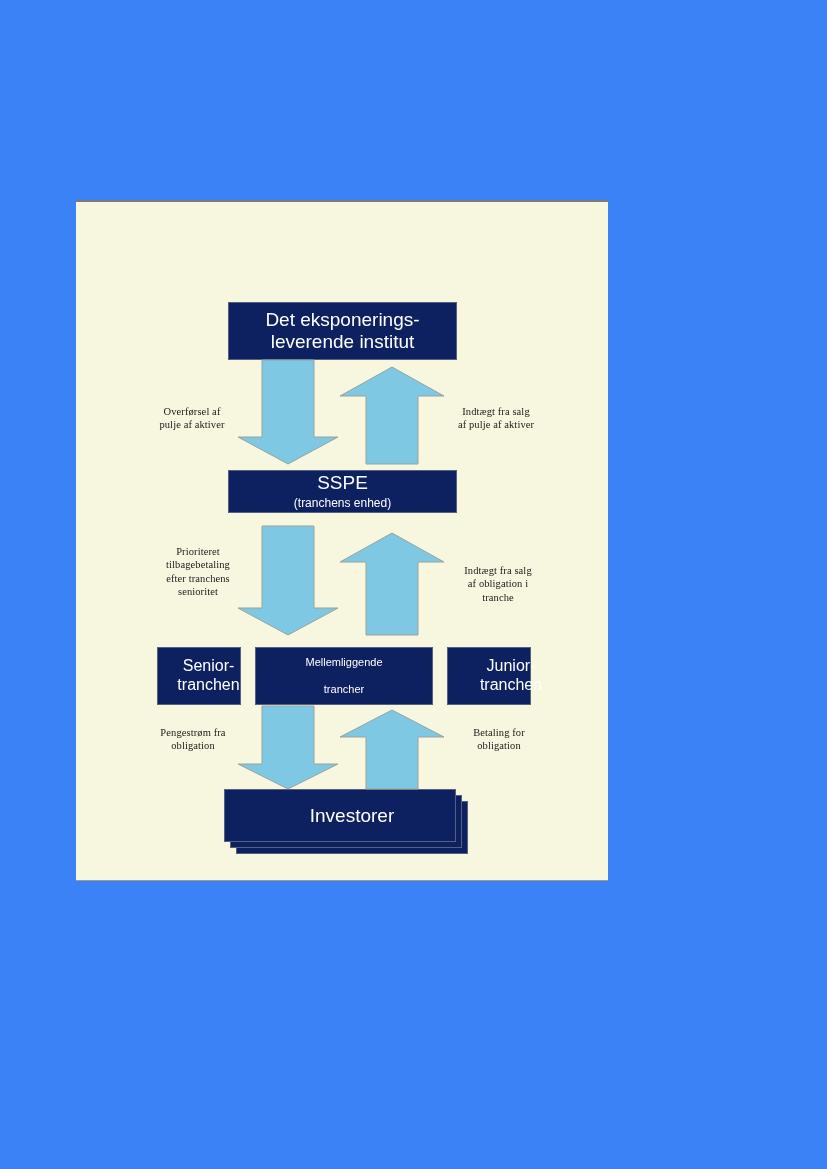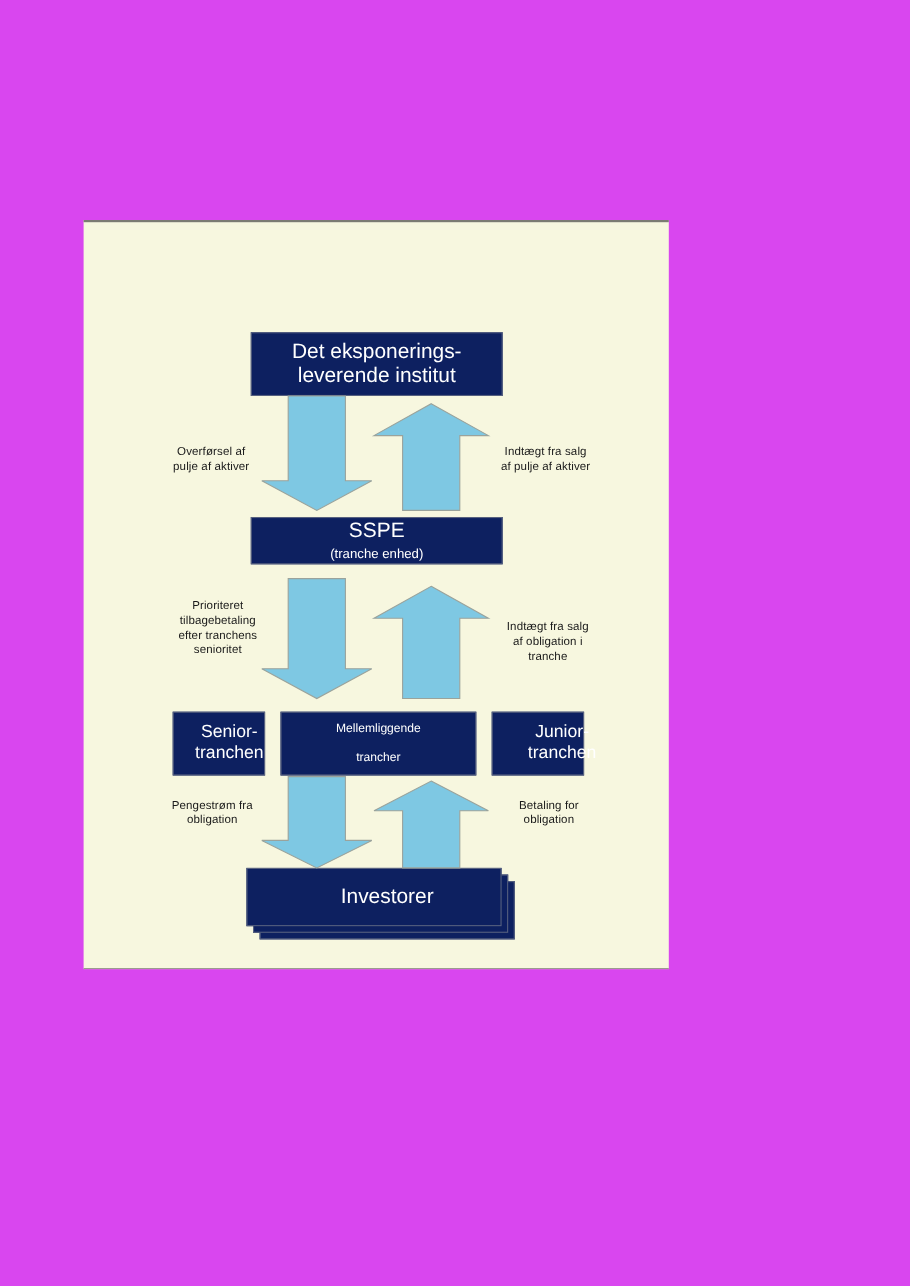--- a/index.html
+++ b/index.html
@@ -12,21 +12,21 @@
     height: 1169px;
     font-family: "Liberation Sans", sans-serif;
     -webkit-font-smoothing: antialiased;
     overflow: hidden;
   }
 
   #page {
     position: relative;
     width: 827px;
     height: 1169px;
-    background: #d946ef;
+    background: #3b82f6;
   }
 
   
   #figure-frame {
     position: absolute;
     left: 76px;
     top: 200px;
     width: 532px;
     height: 681px;
     background: #f7f7df;
@@ -147,21 +147,21 @@
 
   
   .caption {
     position: absolute;
     font-size: 10.5px;
     color: #1a1a1a;
     text-align: center;
     line-height: 1.28;
     letter-spacing: 0.1px;
   }
-  .caption .line { display: block; white-space: nowrap; }
+  .caption .line { display: block; white-space: nowrap; font-family: Liberation Serif, serif; }
 
   #cap-transfer      { left: 62px;  top: 203px; width: 108px; }
   #cap-sale-income   { left: 360px; top: 203px; width: 120px; }
   #cap-priority      { left: 68px;  top: 343px; width: 108px; }
   #cap-bond-income   { left: 364px; top: 362px; width: 116px; }
   #cap-cashflow      { left: 62px;  top: 524px; width: 110px; }
   #cap-payment       { left: 368px; top: 524px; width: 110px; }
 </style>
 </head>
 <body>
@@ -170,21 +170,21 @@
 
   <div id="figure-frame">
 
     <div class="navy-box" id="box-originator">
       <span class="line">Det eksponerings-</span>
       <span class="line">leverende institut</span>
     </div>
 
     <div class="navy-box" id="box-sspe">
       <span class="line title">SSPE</span>
-      <span class="line sub">(tranche enhed)</span>
+      <span class="line sub">(tranchens enhed)</span>
     </div>
 
     <div class="navy-box" id="box-senior">
       <span class="line">Senior-</span>
       <span class="line">tranchen</span>
     </div>
 
     <div class="navy-box" id="box-mezzanine">
       <span class="line">Mellemliggende</span>
       <span class="line">trancher</span>

